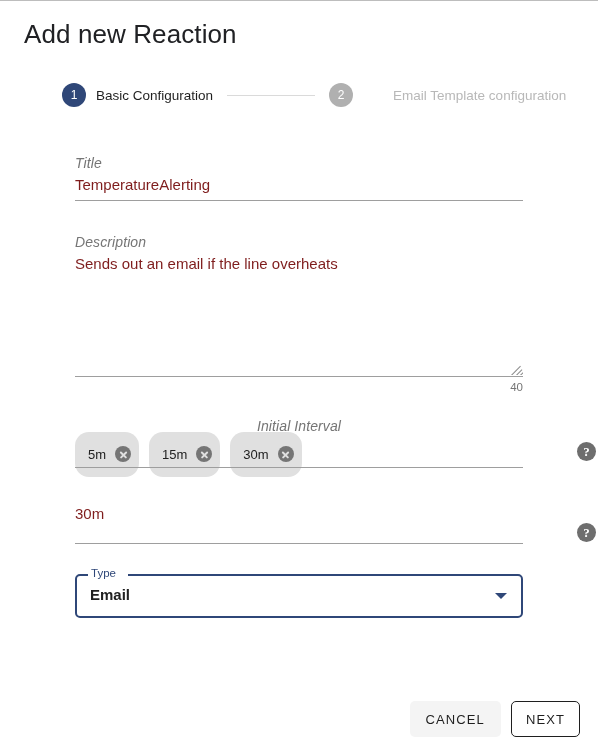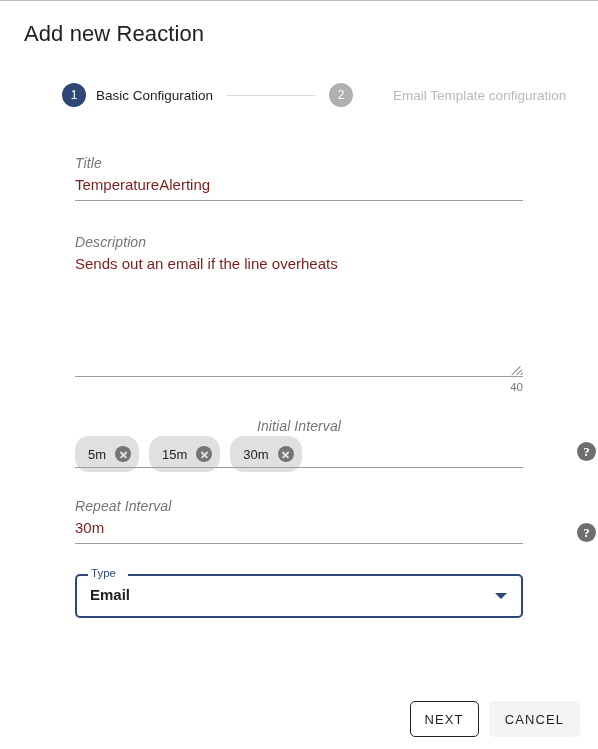--- a/index.html
+++ b/index.html
@@ -22,21 +22,21 @@
     border-top: 1px solid #bdbdbd;
     box-sizing: border-box;
     overflow: hidden;
   }
 
   
   .dialog-title {
     position: absolute;
     left: 24px;
     top: 18px;
-    font-size: 22px;
+    font-size: 26px;
     font-weight: 400;
     letter-spacing: 0.1px;
     color: #202124;
     line-height: 30px;
   }
 
   
   .stepper {
     position: absolute;
     left: 62px;
@@ -143,21 +143,21 @@
   .chips-row {
     display: flex;
     align-items: center;
     gap: 10px;
     padding-top: 6px;
     height: 30px;
   }
   .chip {
     display: inline-flex;
     align-items: center;
-    height: 36px;
+    height: 45px;
     border-radius: 14px;
     background: #e0e0e0;
     padding: 0 8px 0 13px;
     font-size: 13px;
     color: #212121;
     box-sizing: border-box;
   }
   .chip-label { line-height: 1; }
   .chip-remove {
     width: 16px;
@@ -351,35 +351,34 @@
               <i></i>
               <i></i>
             </span>
         </div>
       </div>
       <div class="field-underline"></div>
       <div class="help-icon" id="initial-interval-help">?</div>
     </div>
 
     <div class="field" id="repeat-interval-field">
-      <div class="field-label">Repeat Interval</div>
       <div class="field-value">30m</div>
       <div class="field-underline"></div>
       <div class="help-icon" id="repeat-interval-help">?</div>
     </div>
 
     <div id="type-field">
       <div class="outlined-box">
         <div class="outline-notch"></div>
       </div>
       <div class="outlined-label">Type</div>
       <div class="select-value">Email</div>
       <div class="select-caret"></div>
     </div>
 
   </div>
 
   <div class="footer">
+    <div class="btn btn-cancel">CANCEL</div>
     <div class="btn btn-next">NEXT</div>
-    <div class="btn btn-cancel">CANCEL</div>
   </div>
 
 </div>
 
 </body></html>

